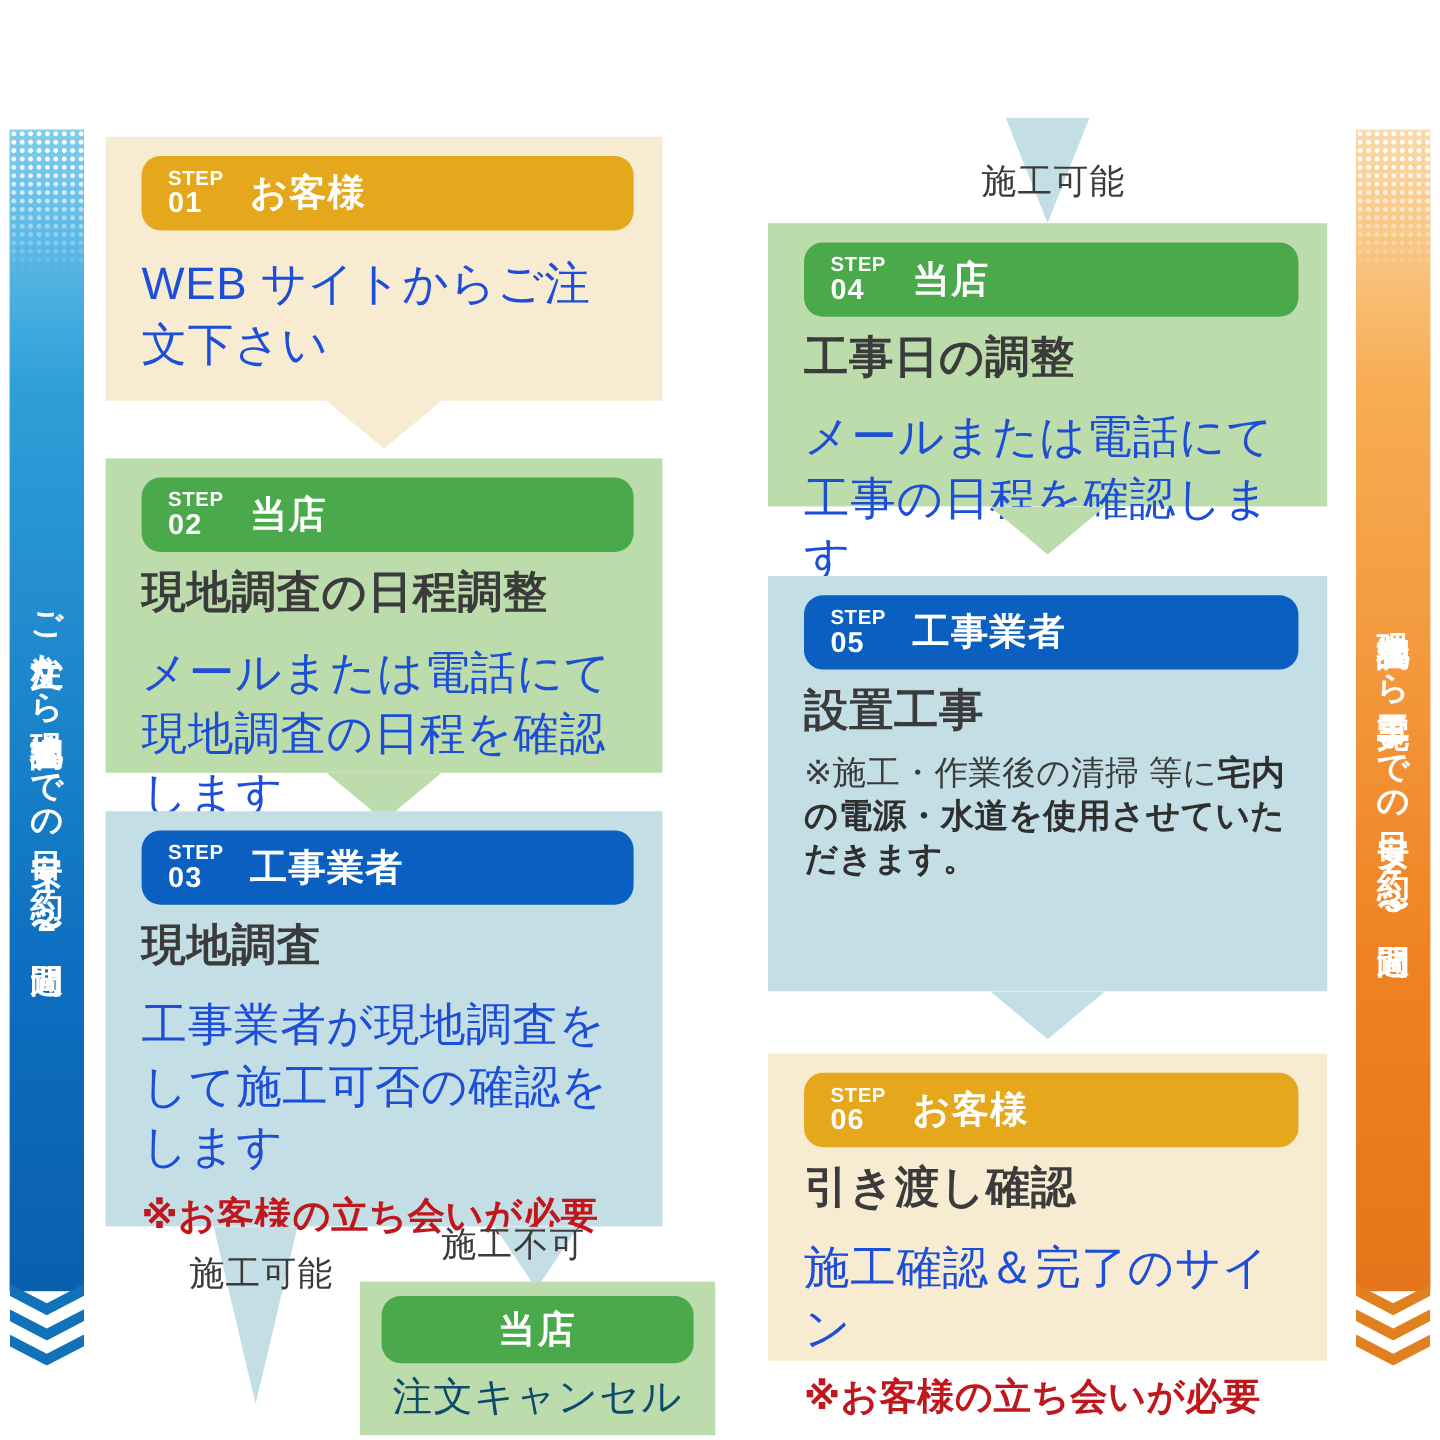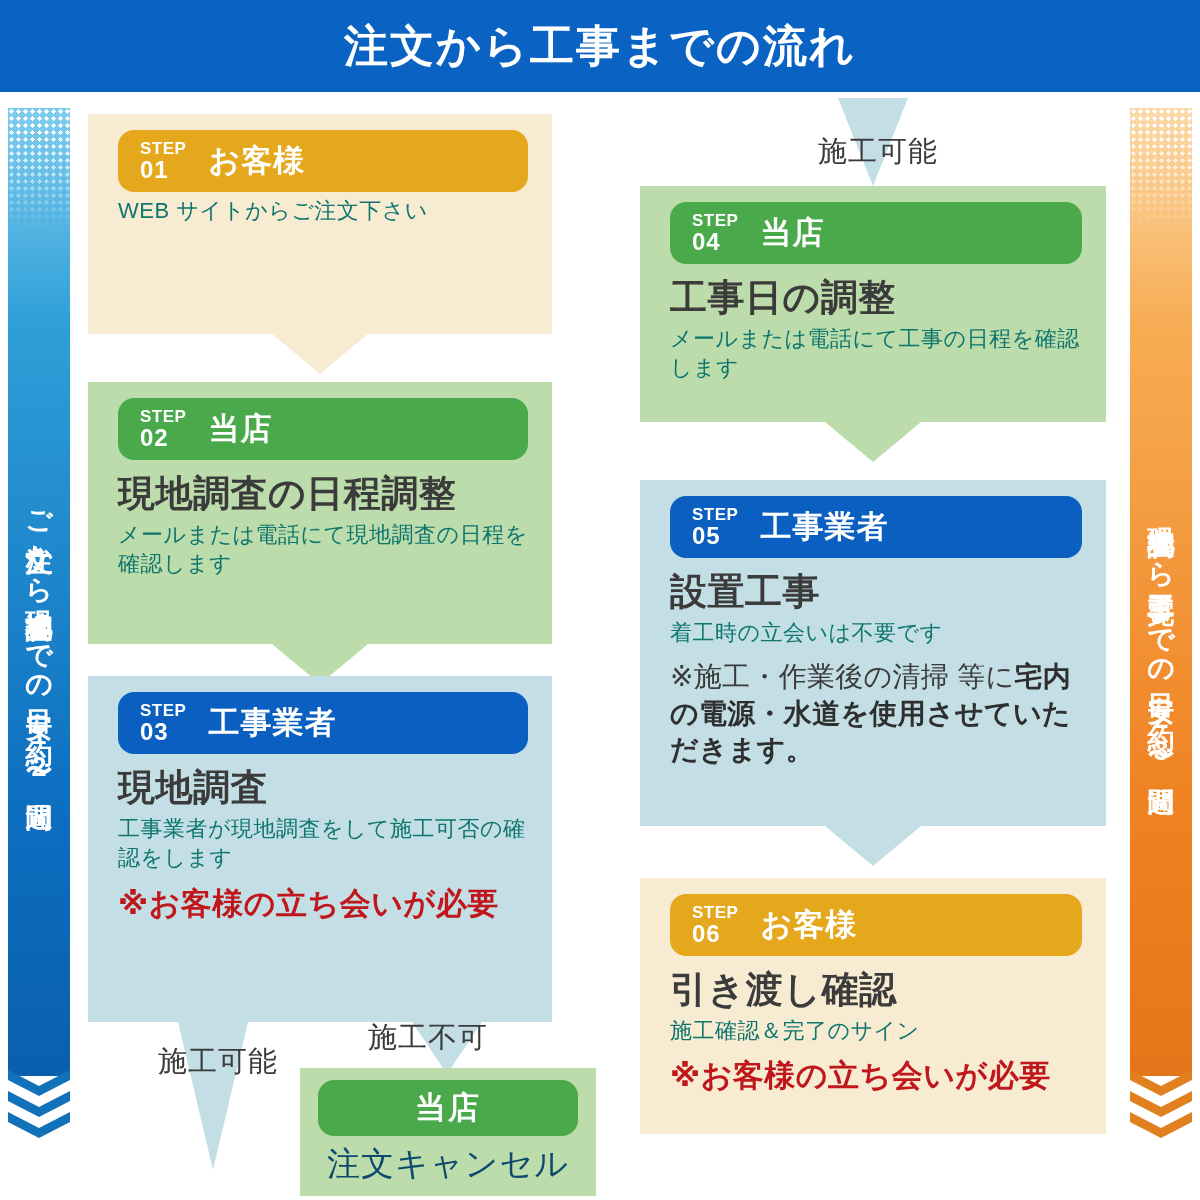--- a/index.html
+++ b/index.html
@@ -177,23 +177,23 @@
   
   .card-title {
     font-size: 37px;
     font-weight: bold;
     color: #3b3b3b;
     margin-top: 12px;
     line-height: 1.18;
     letter-spacing: 0.5px;
   }
   .card-body {
-    font-size: 22px;
-    color: #0f766e;
-    margin-top: 4px;
+    font-size: 38px;
+    color: #1d4ed8;
+    margin-top: 20px;
     line-height: 1.34;
     letter-spacing: 0.5px;
   }
   .card-note {
     font-size: 28px;
     color: #3b3b3b;
     margin-top: 12px;
     line-height: 1.3;
     letter-spacing: 0.3px;
   }
@@ -266,23 +266,20 @@
 
   #label-ok-left { left: 158px; top: 1042px; }
   #label-ng      { left: 368px; top: 1018px; }
   #label-ok-top  { left: 818px; top: 132px; }
 </style>
 </head>
 <body>
 
 <div id="page">
 
-  <div class="header">
-    <div class="header-title">注文から工事までの流れ</div>
-  </div>
 
   <div class="rail rail-left">
     <div class="rail-body">
       <div class="rail-dots"></div>
     </div>
     <div class="rail-text">ご注文から現地調査までの目安　約1〜2週間</div>
     <div class="rail-chevrons">
       <div class="chev c1"></div>
       <div class="chev c2"></div>
       <div class="chev c3"></div>
@@ -367,21 +364,20 @@
 
   <div class="card blue" id="card5">
     <div class="badge blue">
       <div class="badge-step">
         <span class="badge-step-word">STEP</span>
         <span class="badge-step-num">05</span>
       </div>
       <div class="badge-actor">工事業者</div>
     </div>
     <div class="card-title">設置工事</div>
-    <div class="card-body">着工時の立会いは不要です</div>
     <div class="card-note"><span>※施工・作業後の清掃 等に</span><b>宅内の電源・水道を使用させていただきます。</b></div>
   </div>
   <div class="tab blue" id="tab5"></div>
 
   <div class="card cream" id="card6">
     <div class="badge amber">
       <div class="badge-step">
         <span class="badge-step-word">STEP</span>
         <span class="badge-step-num">06</span>
       </div>

